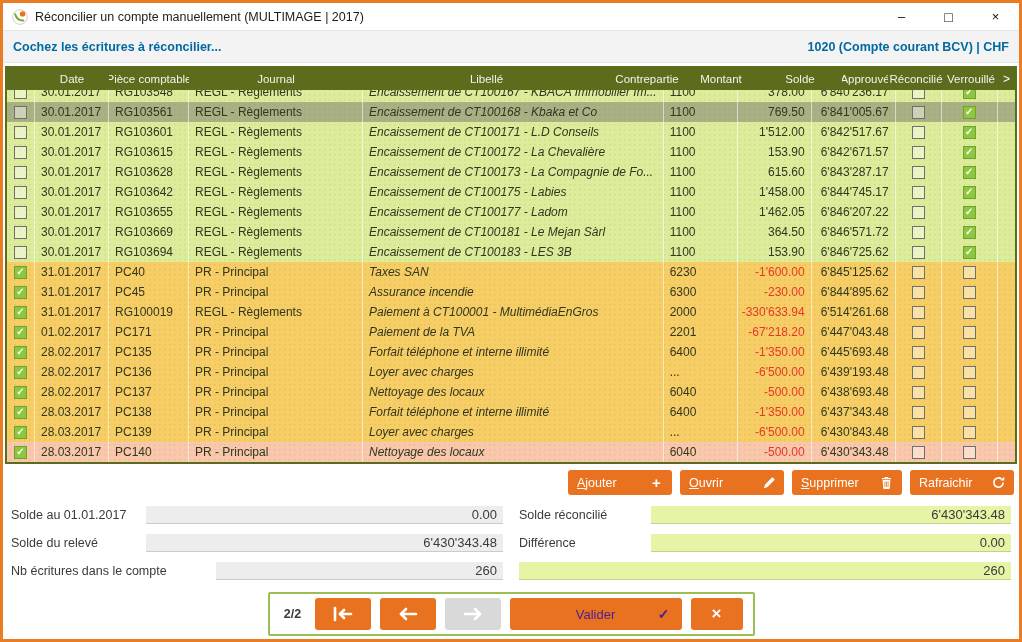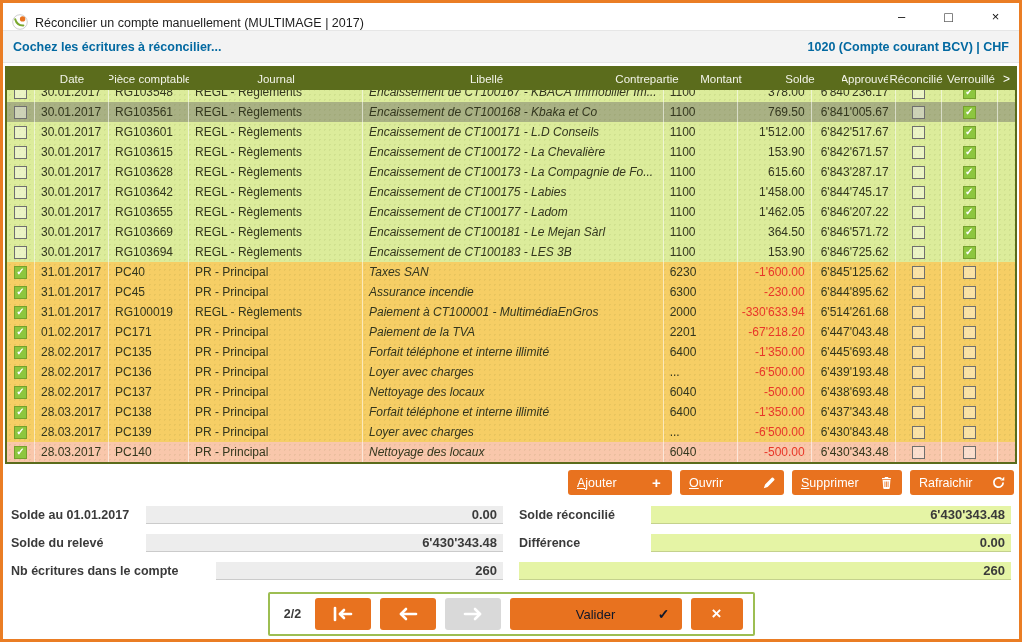--- a/index.html
+++ b/index.html
@@ -2,21 +2,21 @@
 <html><head>
 <meta charset="utf-8">
 <style>
   * { margin:0; padding:0; box-sizing:border-box; }
   html,body { width:1022px; height:642px; overflow:hidden; background:#fff;
     font-family:"Liberation Sans", sans-serif; color:#3a3a3a; }
   .window { width:1022px; height:642px; border:3px solid #EA7D24; background:#fff;
     display:flex; flex-direction:column; }
 
   
-  .titlebar { height:27px; flex:none; display:flex; align-items:flex-end; padding-left:9px; background:#fff; }
+  .titlebar { height:27px; flex:none; display:flex; align-items:center; padding-left:9px; background:#fff; }
   .title-text { font-size:12.5px; color:#1d1d1d; }
   .win-controls { margin-left:auto; display:flex; height:100%; }
   .win-btn { width:47px; height:100%; display:flex; align-items:center; justify-content:center;
     font-size:13px; color:#101010; cursor:default; }
   .win-btn.max { font-size:14px; }
   .app-logo { width:16px; height:16px; margin-right:7px; flex:none; }
 
   
   .subbar { height:33px; flex:none; background:#f3f3f3; border-top:1px solid #e6e6e6;
     border-bottom:1px solid #e6e6e6; display:flex; align-items:center;
@@ -57,41 +57,41 @@
   .actions { display:flex; justify-content:flex-end; gap:8px; padding:6px 5px 5px 0; flex:none; }
   .btn { background:#E8721F; color:#fff; border:none; border-radius:3px; font-size:12.5px;
     font-family:inherit; display:flex; align-items:center; cursor:default; }
   .action-btn { width:104px; height:25px; padding:0 9px; justify-content:space-between; }
   .action-btn.wide { width:110px; }
   .key-u { text-decoration:underline; }
   .aicon { width:13px; height:13px; display:flex; align-items:center; justify-content:center;
     font-size:15px; font-weight:bold; line-height:1; }
 
   
-  .summary { display:flex; gap:16px; padding:6px 8px 0 8px; flex:none;font-weight:bold; }
+  .summary { display:flex; gap:16px; padding:6px 8px 0 8px; flex:none; }
   .scol { flex:1; display:flex; flex-direction:column; gap:10px; }
   .srow { display:flex; align-items:center; height:18px; font-size:12.5px; }
   .slabel { flex:none; }
   .lw1 { width:135px; } .lw2 { width:205px; } .rw1 { width:132px; } .rw2 { width:203px; }
   .sfield { flex:1; height:18px; line-height:18px; text-align:right; padding:0 6px;
     border-bottom:1px solid rgba(0,0,0,0.14); font-size:13px; }
   .sfield.gray { background:#EDEDED; }
   .sfield.green { background:#E5F4A5; }
 
   
   .navwrap { display:flex; justify-content:center; margin-top:12px; flex:none; }
   .navbox { border:2px solid #9DBE52; border-radius:2px; background:#fff; height:44px;
     display:flex; align-items:center; gap:9px; padding:8px 10px; }
   .page-ind { font-weight:bold; font-size:12.5px; width:26px; text-align:center; }
   .nav-btn { width:56px; height:32px; border:none; border-radius:3px; display:flex;
     align-items:center; justify-content:center; cursor:default; }
   .nav-btn.orange { background:#E8721F; }
   .nav-btn.disabled { background:#D9D9D9; }
   .valider-btn { width:172px; height:32px; background:#E8721F; border:none; border-radius:3px;
-    position:relative; color:#0f172a; font-size:13px; font-family:inherit;
+    position:relative; color:#4c1d95; font-size:13px; font-family:inherit;
     display:flex; align-items:center; justify-content:center; cursor:default; }
   .valider-check { position:absolute; right:12px; font-size:14px; font-weight:bold; }
   .close-nav { width:52px; color:#fff; font-size:17px; font-weight:bold; }
 </style>
 </head>
 <body>
 
 <div class="window">
 
   <div class="titlebar">

